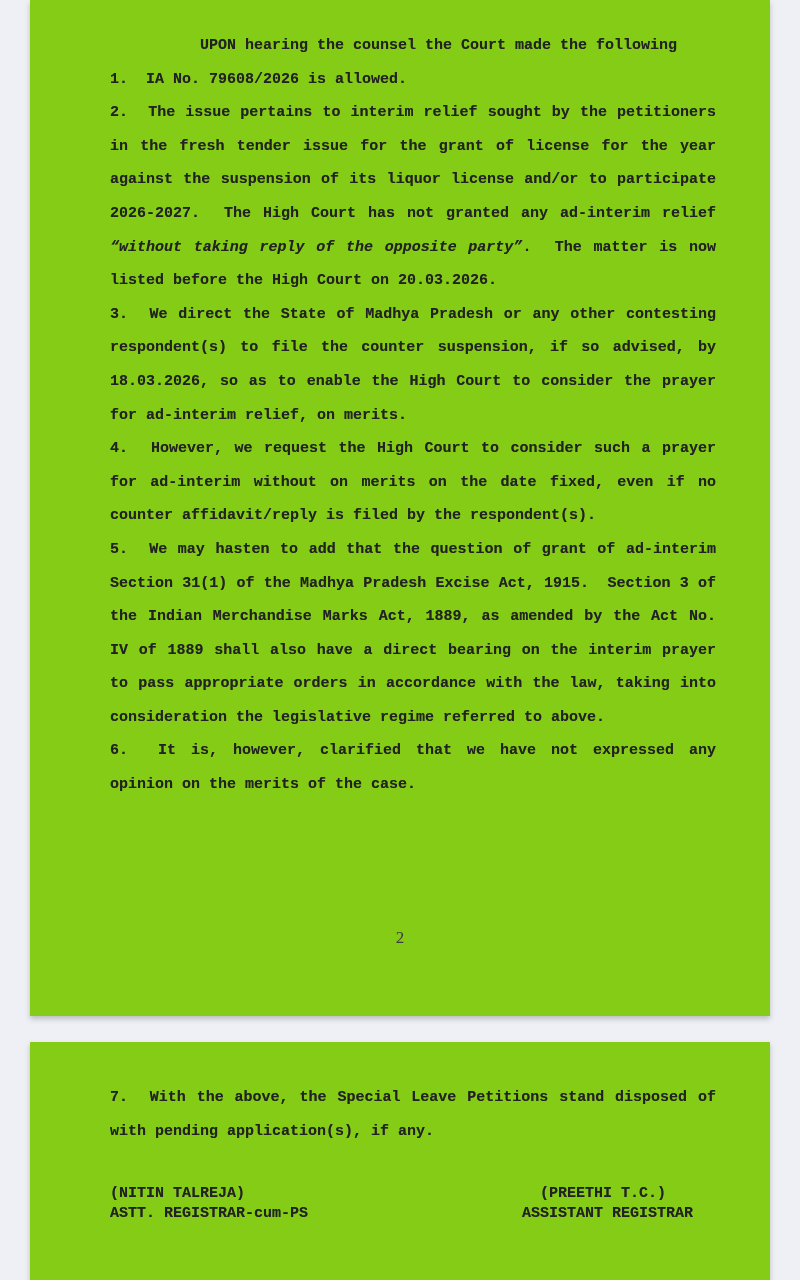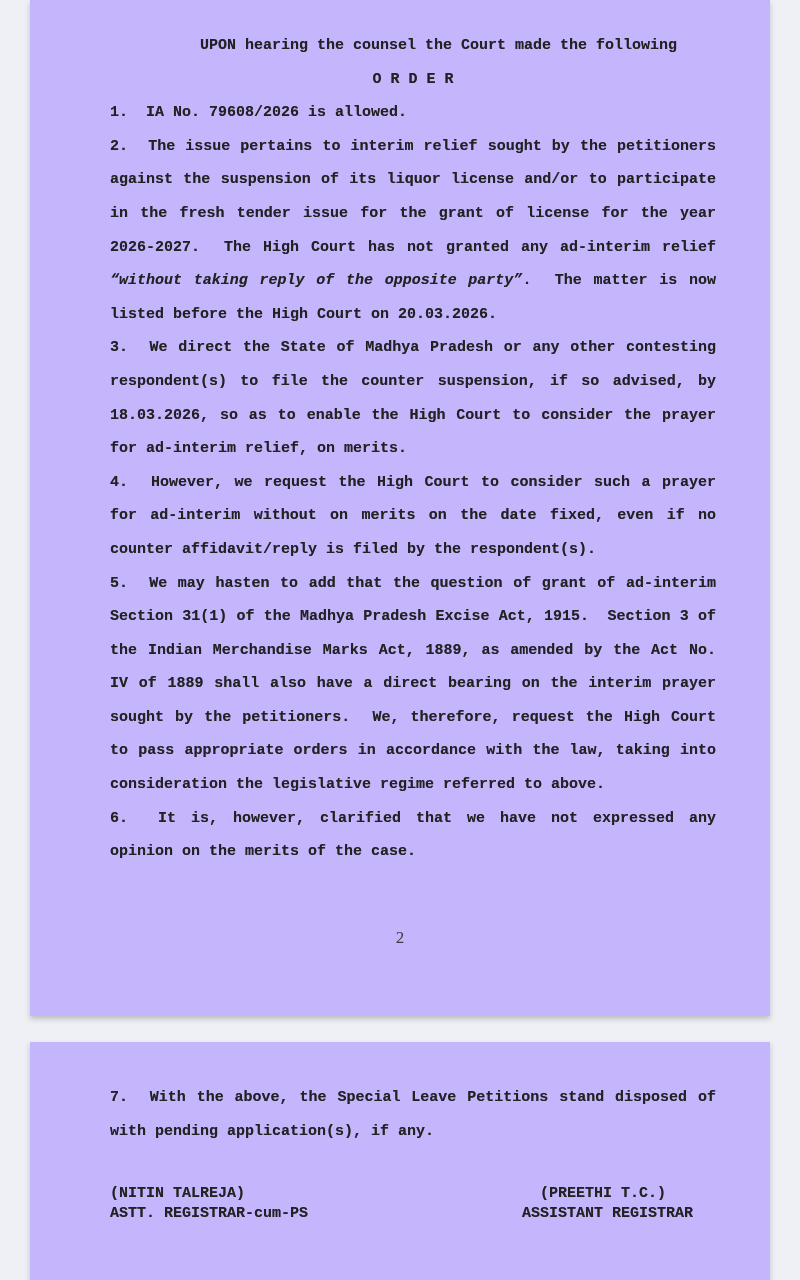--- a/index.html
+++ b/index.html
@@ -12,21 +12,21 @@
   .viewport {
     position: relative;
     width: 800px;
     height: 1280px;
     overflow: hidden;
   }
   .page {
     position: absolute;
     left: 30px;
     width: 740px;
-    background: #c4b5fd;
+    background: #84cc16;
     box-shadow: 0 3px 5px rgba(70, 75, 85, 0.30);
   }
   .page-1 { top: 0; height: 1016px; }
   .page-2 { top: 1042px; height: 420px; }
   .content { padding: 29px 54px 0 80px; }
   .content-p2 { padding: 39px 54px 0 80px; }
   .line {
     font-size: 15px;
     font-weight: 700;
     line-height: 33.6px;
@@ -64,44 +64,42 @@
   .sig-right .sig-name { padding-left: 18px; }
 </style>
 </head>
 <body>
 
 <div class="viewport">
 
   <div class="page page-1">
     <div class="content">
       <div class="line indent">UPON hearing the counsel the Court made the following</div>
-      <div class="line center">O R D E R</div>
       <div class="line">1.&nbsp; IA No. 79608/2026 is allowed.</div>
 
       <div class="line j">2.&nbsp; The issue pertains to interim relief sought by the petitioners</div>
+      <div class="line j">in the fresh tender issue for the grant of license for the year</div>
       <div class="line j">against the suspension of its liquor license and/or to participate</div>
-      <div class="line j">in the fresh tender issue for the grant of license for the year</div>
       <div class="line j">2026-2027.&nbsp; The High Court has not granted any ad-interim relief</div>
       <div class="line j"><span class="italic">“without taking reply of the opposite party”</span><span>.&nbsp; The matter is now</span></div>
       <div class="line">listed before the High Court on 20.03.2026.</div>
 
       <div class="line j">3.&nbsp; We direct the State of Madhya Pradesh or any other contesting</div>
       <div class="line j">respondent(s) to file the counter suspension, if so advised, by</div>
       <div class="line j">18.03.2026, so as to enable the High Court to consider the prayer</div>
       <div class="line">for ad-interim relief, on merits.</div>
 
       <div class="line j">4.&nbsp; However, we request the High Court to consider such a prayer</div>
       <div class="line j">for ad-interim without on merits on the date fixed, even if no</div>
       <div class="line">counter affidavit/reply is filed by the respondent(s).</div>
 
       <div class="line j">5.&nbsp; We may hasten to add that the question of grant of ad-interim</div>
       <div class="line j">Section 31(1) of the Madhya Pradesh Excise Act, 1915.&nbsp; Section 3 of</div>
       <div class="line j">the Indian Merchandise Marks Act, 1889, as amended by the Act No.</div>
       <div class="line j">IV of 1889 shall also have a direct bearing on the interim prayer</div>
-      <div class="line j">sought by the petitioners.&nbsp; We, therefore, request the High Court</div>
       <div class="line j">to pass appropriate orders in accordance with the law, taking into</div>
       <div class="line">consideration the legislative regime referred to above.</div>
 
       <div class="line j">6.&nbsp; It is, however, clarified that we have not expressed any</div>
       <div class="line">opinion on the merits of the case.</div>
     </div>
     <div class="pagenum">2</div>
   </div>
 
   <div class="page page-2">

